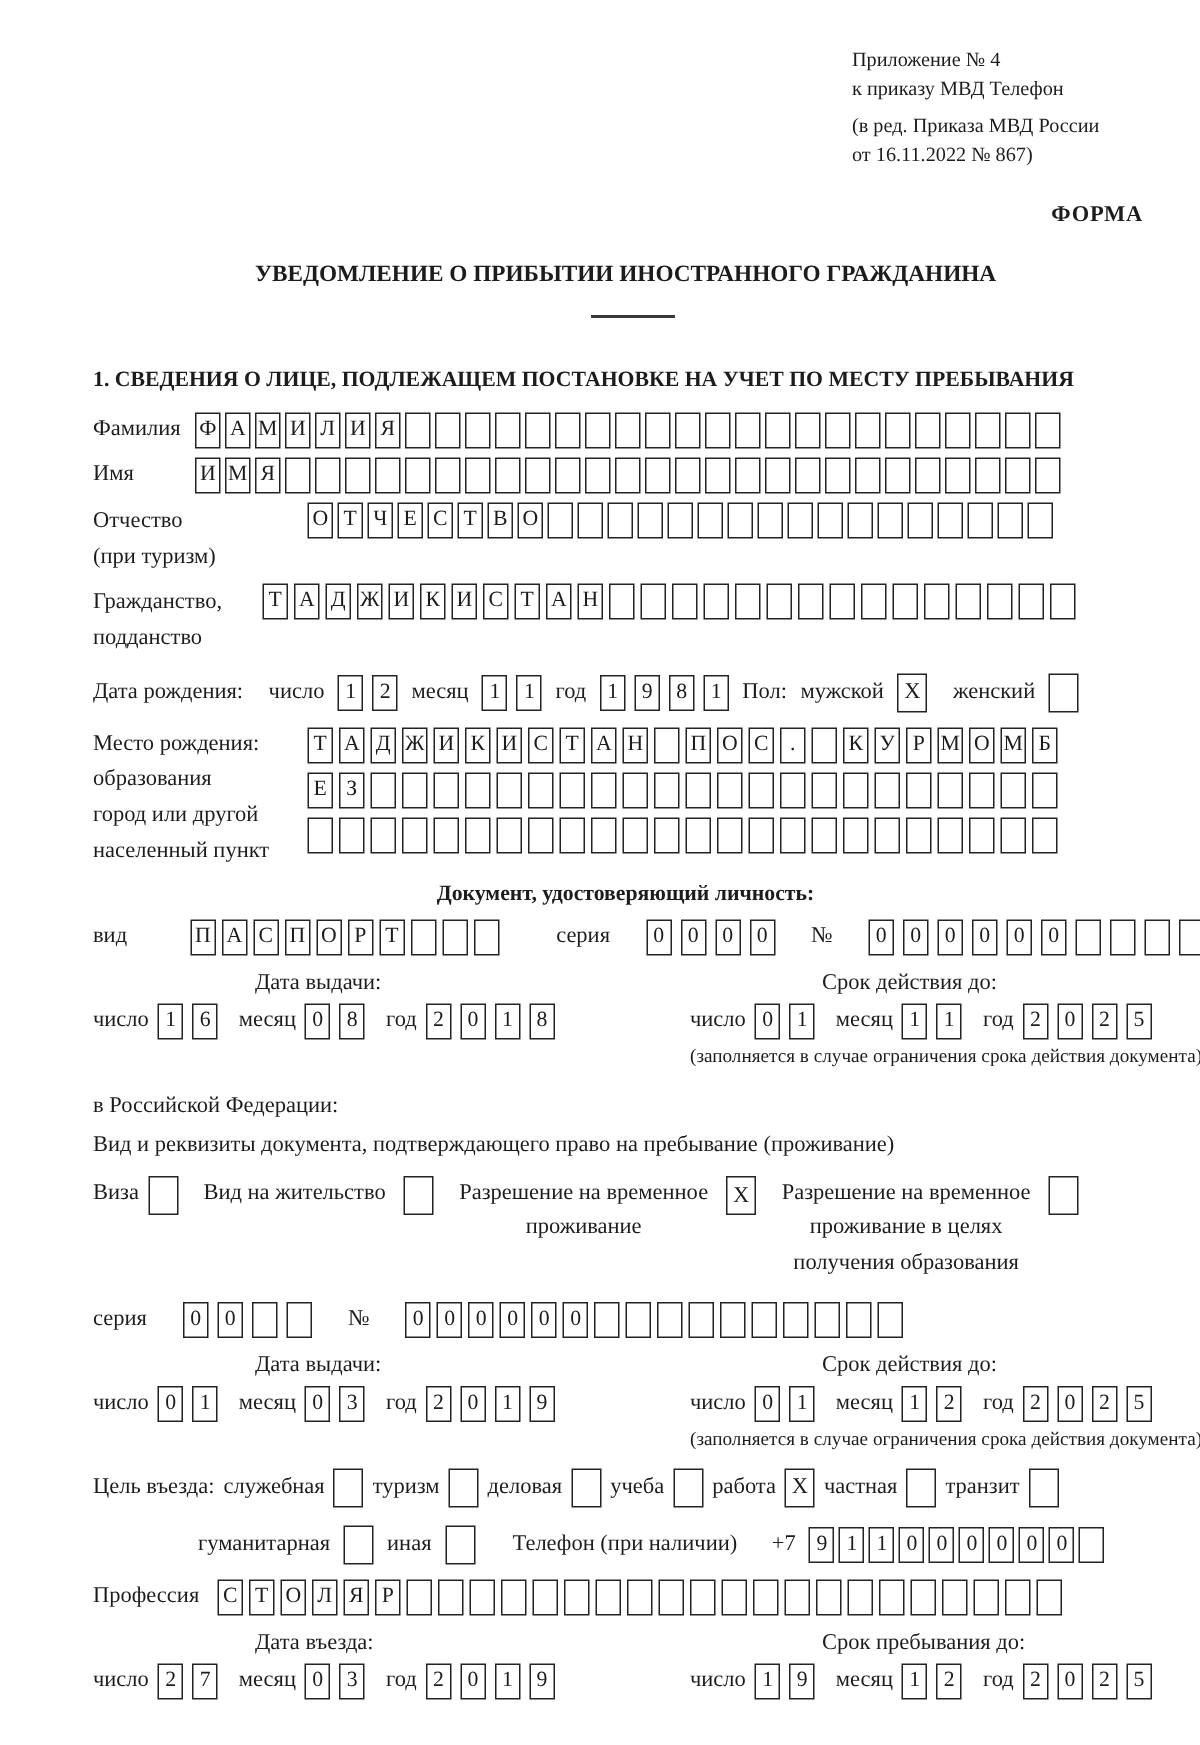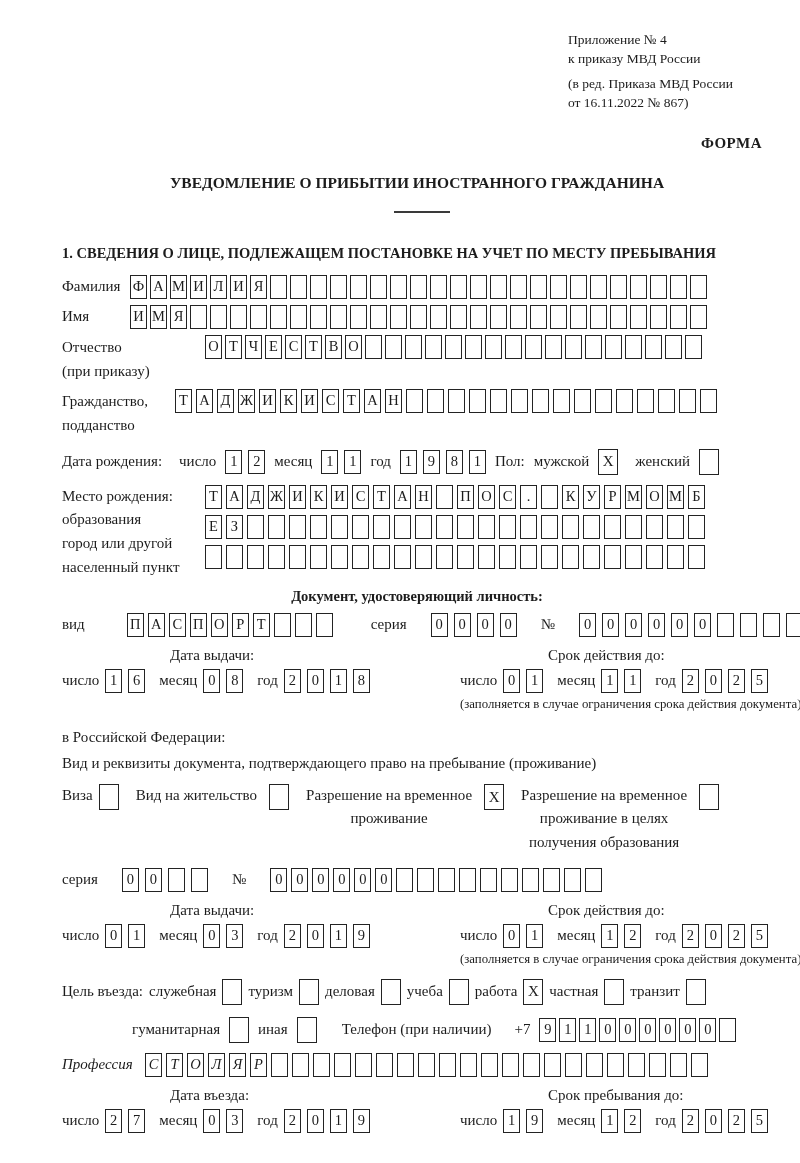--- a/index.html
+++ b/index.html
@@ -67,21 +67,21 @@
   .prow.indent { margin-left:70px; gap:9px; }
   .prow .cells { gap:3px; }
 </style>
 </head>
 <body>
 
 <div class="page">
 
   <div class="annex">
     <div>Приложение № 4</div>
-    <div>к приказу МВД России</div>
+    <div>к приказу МВД Телефон</div>
     <div class="amend">(в ред. Приказа МВД России</div>
     <div>от 16.11.2022 № 867)</div>
   </div>
 
   <div class="forma">ФОРМА</div>
 
   <div class="title">
     <div>УВЕДОМЛЕНИЕ О ПРИБЫТИИ ИНОСТРАННОГО ГРАЖДАНИНА</div>
     <div>
       <span class="title-blank"></span>
@@ -156,21 +156,21 @@
         <span class="cell"></span>
         <span class="cell"></span>
         <span class="cell"></span>
         <span class="cell"></span>
       </span>
   </div>
 
   <div class="row top">
     <span class="two-line w142">
       <span>Отчество</span><br>
-      <span>(при приказу)</span>
+      <span>(при туризм)</span>
     </span>
     <span class="cells">
         <span class="cell">О</span>
         <span class="cell">Т</span>
         <span class="cell">Ч</span>
         <span class="cell">Е</span>
         <span class="cell">С</span>
         <span class="cell">Т</span>
         <span class="cell">В</span>
         <span class="cell">О</span>
@@ -571,21 +571,21 @@
         <span class="cell">0</span>
         <span class="cell">0</span>
         <span class="cell">0</span>
         <span class="cell">0</span>
         <span class="cell">0</span>
         <span class="cell">0</span>
         <span class="cell"></span>
       </span>
   </div>
 
-  <div class="row" style="margin-top:10px;font-style:italic;">
+  <div class="row" style="margin-top:10px;">
     <span class="lbl" style="flex:0 0 83px;">Профессия</span>
     <span class="cells g4">
         <span class="cell">С</span>
         <span class="cell">Т</span>
         <span class="cell">О</span>
         <span class="cell">Л</span>
         <span class="cell">Я</span>
         <span class="cell">Р</span>
         <span class="cell"></span>
         <span class="cell"></span>

